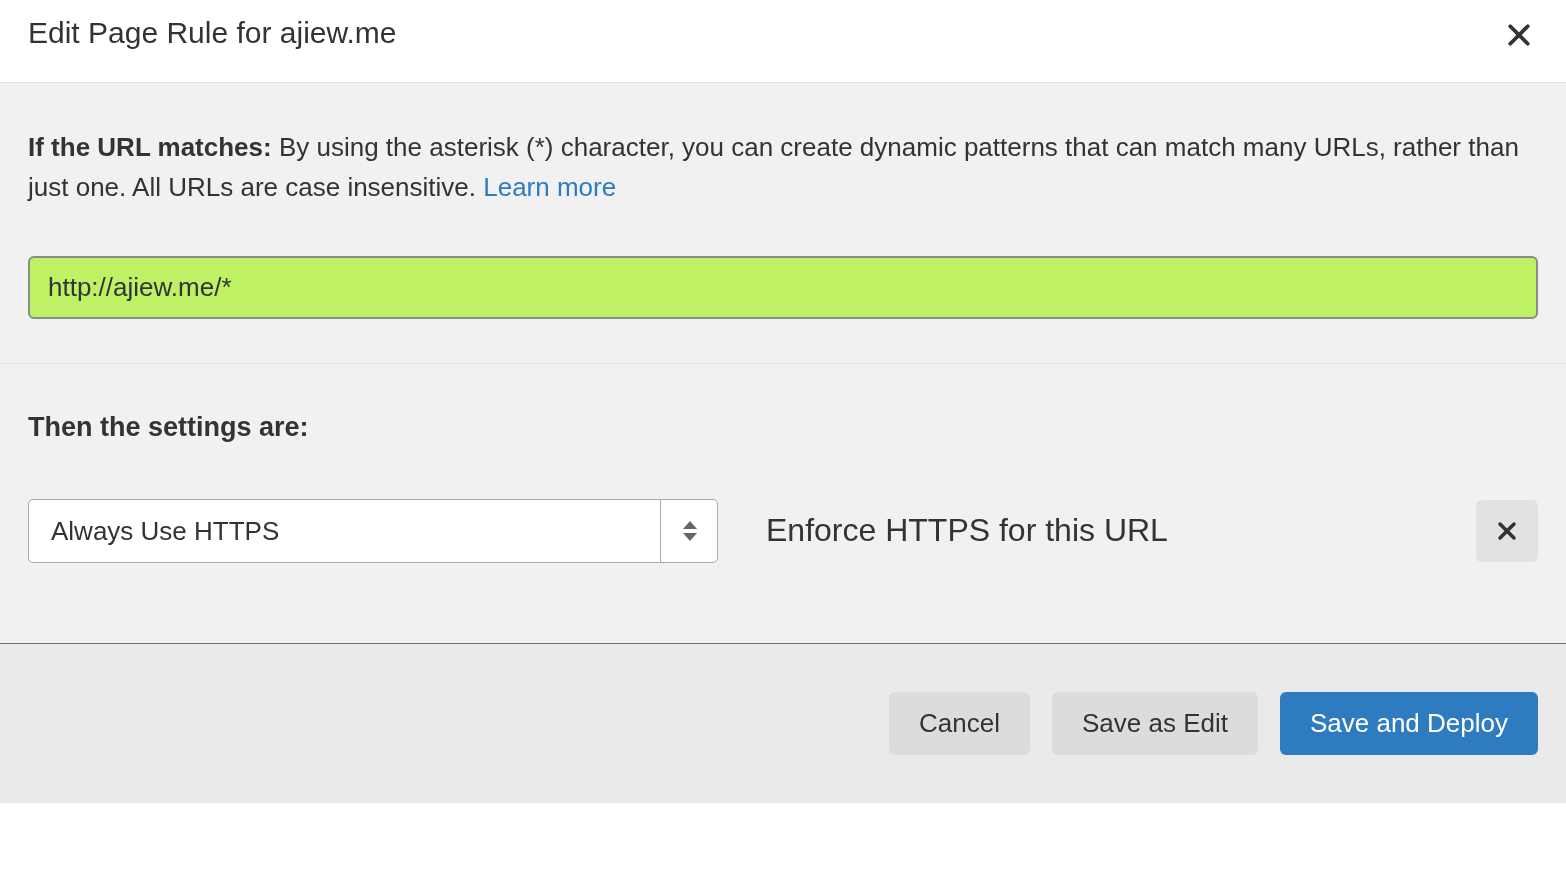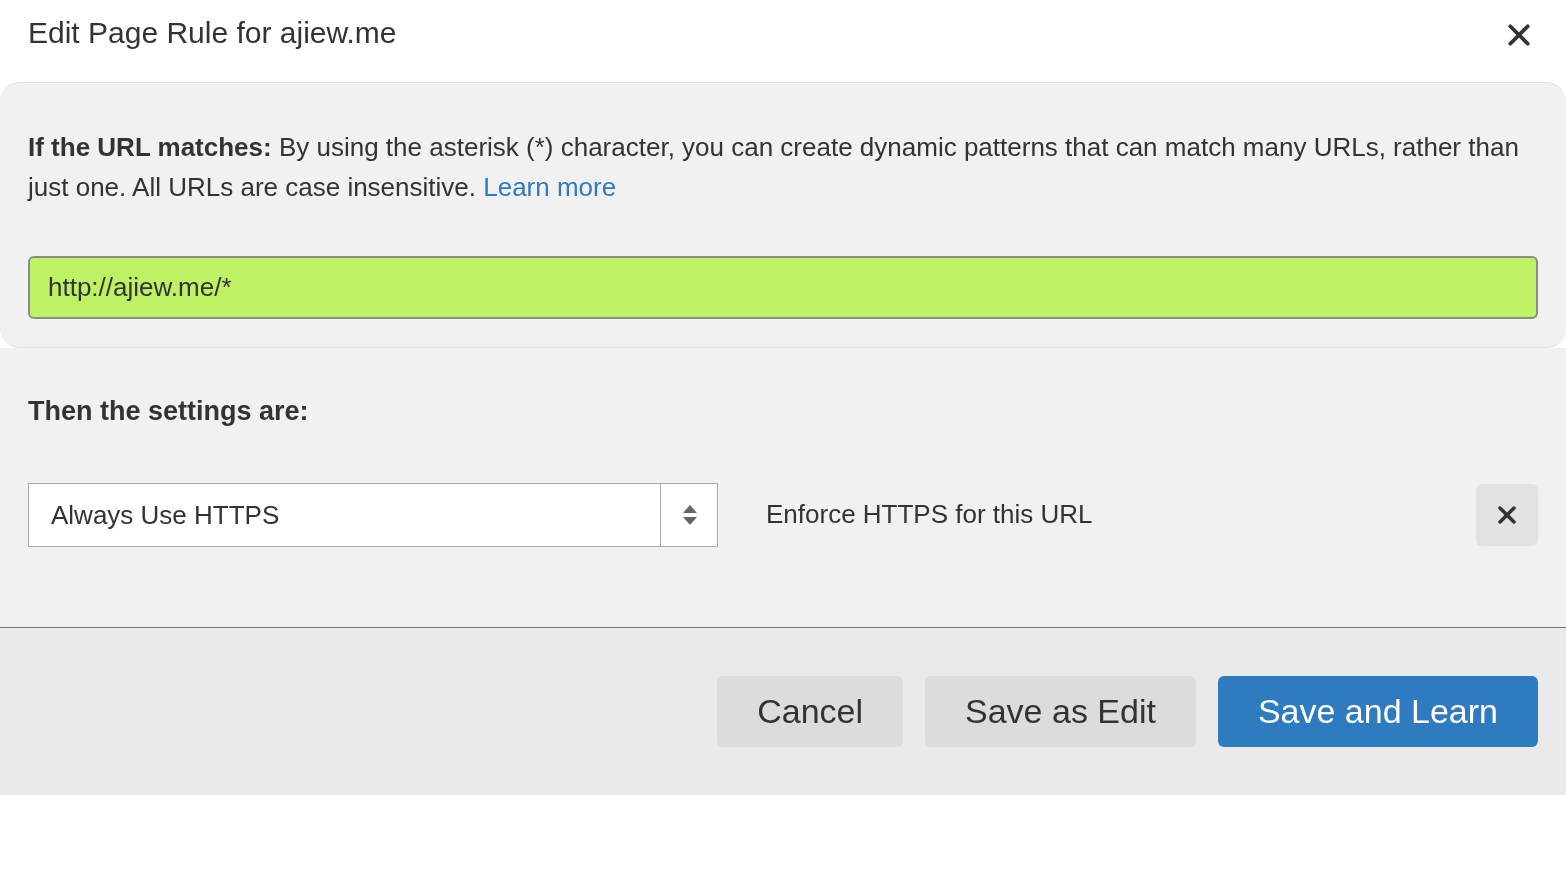--- a/index.html
+++ b/index.html
@@ -38,22 +38,21 @@
       width: 30px;
       height: 30px;
     }
     .section {
       background: #f1f1f1;
       padding: 44px 28px;
       border-top: 1px solid #e0e0e0;
       border-bottom: 1px solid #e0e0e0;
     }
     .section-url {
-      padding-bottom: 28px;
-      border-radius: 20px;
+      padding-bottom: 44px;
     }
     .url-description {
       font-size: 26px;
       line-height: 1.55;
       color: #333;
       margin-bottom: 48px;
     }
     .url-description .bold {
       font-weight: 600;
     }
@@ -93,21 +92,21 @@
     .select-wrapper {
       position: relative;
       width: 690px;
       display: flex;
     }
     .settings-select {
       width: 100%;
       padding: 16px 60px 16px 22px;
       font-size: 26px;
       border: 1px solid #aaa;
-      border-radius: 0;
+      border-radius: 5px;
       background: #ffffff;
       color: #333;
       font-family: inherit;
       appearance: none;
       cursor: pointer;
     }
     .select-arrows {
       position: absolute;
       right: 0;
       top: 0;
@@ -127,21 +126,21 @@
       border-left: 7px solid transparent;
       border-right: 7px solid transparent;
     }
     .arrow-up {
       border-bottom: 8px solid #666;
     }
     .arrow-down {
       border-top: 8px solid #666;
     }
     .setting-description {
-      font-size: 26px;
+      font-size: 32px;
       color: #333;
       flex: 1;
     }
     .remove-setting-button {
       width: 62px;
       height: 62px;
       background: #e2e2e2;
       border: none;
       border-radius: 6px;
       cursor: pointer;
@@ -158,22 +157,22 @@
       color: #555;
     }
     .modal-footer {
       background: #eaeaea;
       padding: 48px 28px;
       display: flex;
       justify-content: flex-end;
       gap: 22px;
     }
     .btn {
-      padding: 16px 40px;
-      font-size: 34px;
+      padding: 16px 30px;
+      font-size: 26px;
       border: none;
       border-radius: 6px;
       cursor: pointer;
       font-family: inherit;
     }
     .btn-secondary {
       background: #dcdcdc;
       color: #333;
     }
     .btn-primary {
@@ -221,14 +220,14 @@
         <line x1="5" y1="5" x2="19" y2="19"></line>
         <line x1="19" y1="5" x2="5" y2="19"></line>
       </svg>
     </button>
   </div>
 </div>
 
 <div class="modal-footer">
   <button class="btn btn-secondary">Cancel</button>
   <button class="btn btn-secondary">Save as Edit</button>
-  <button class="btn btn-primary">Save and Learn</button>
+  <button class="btn btn-primary">Save and Deploy</button>
 </div>
 
 </body></html>

